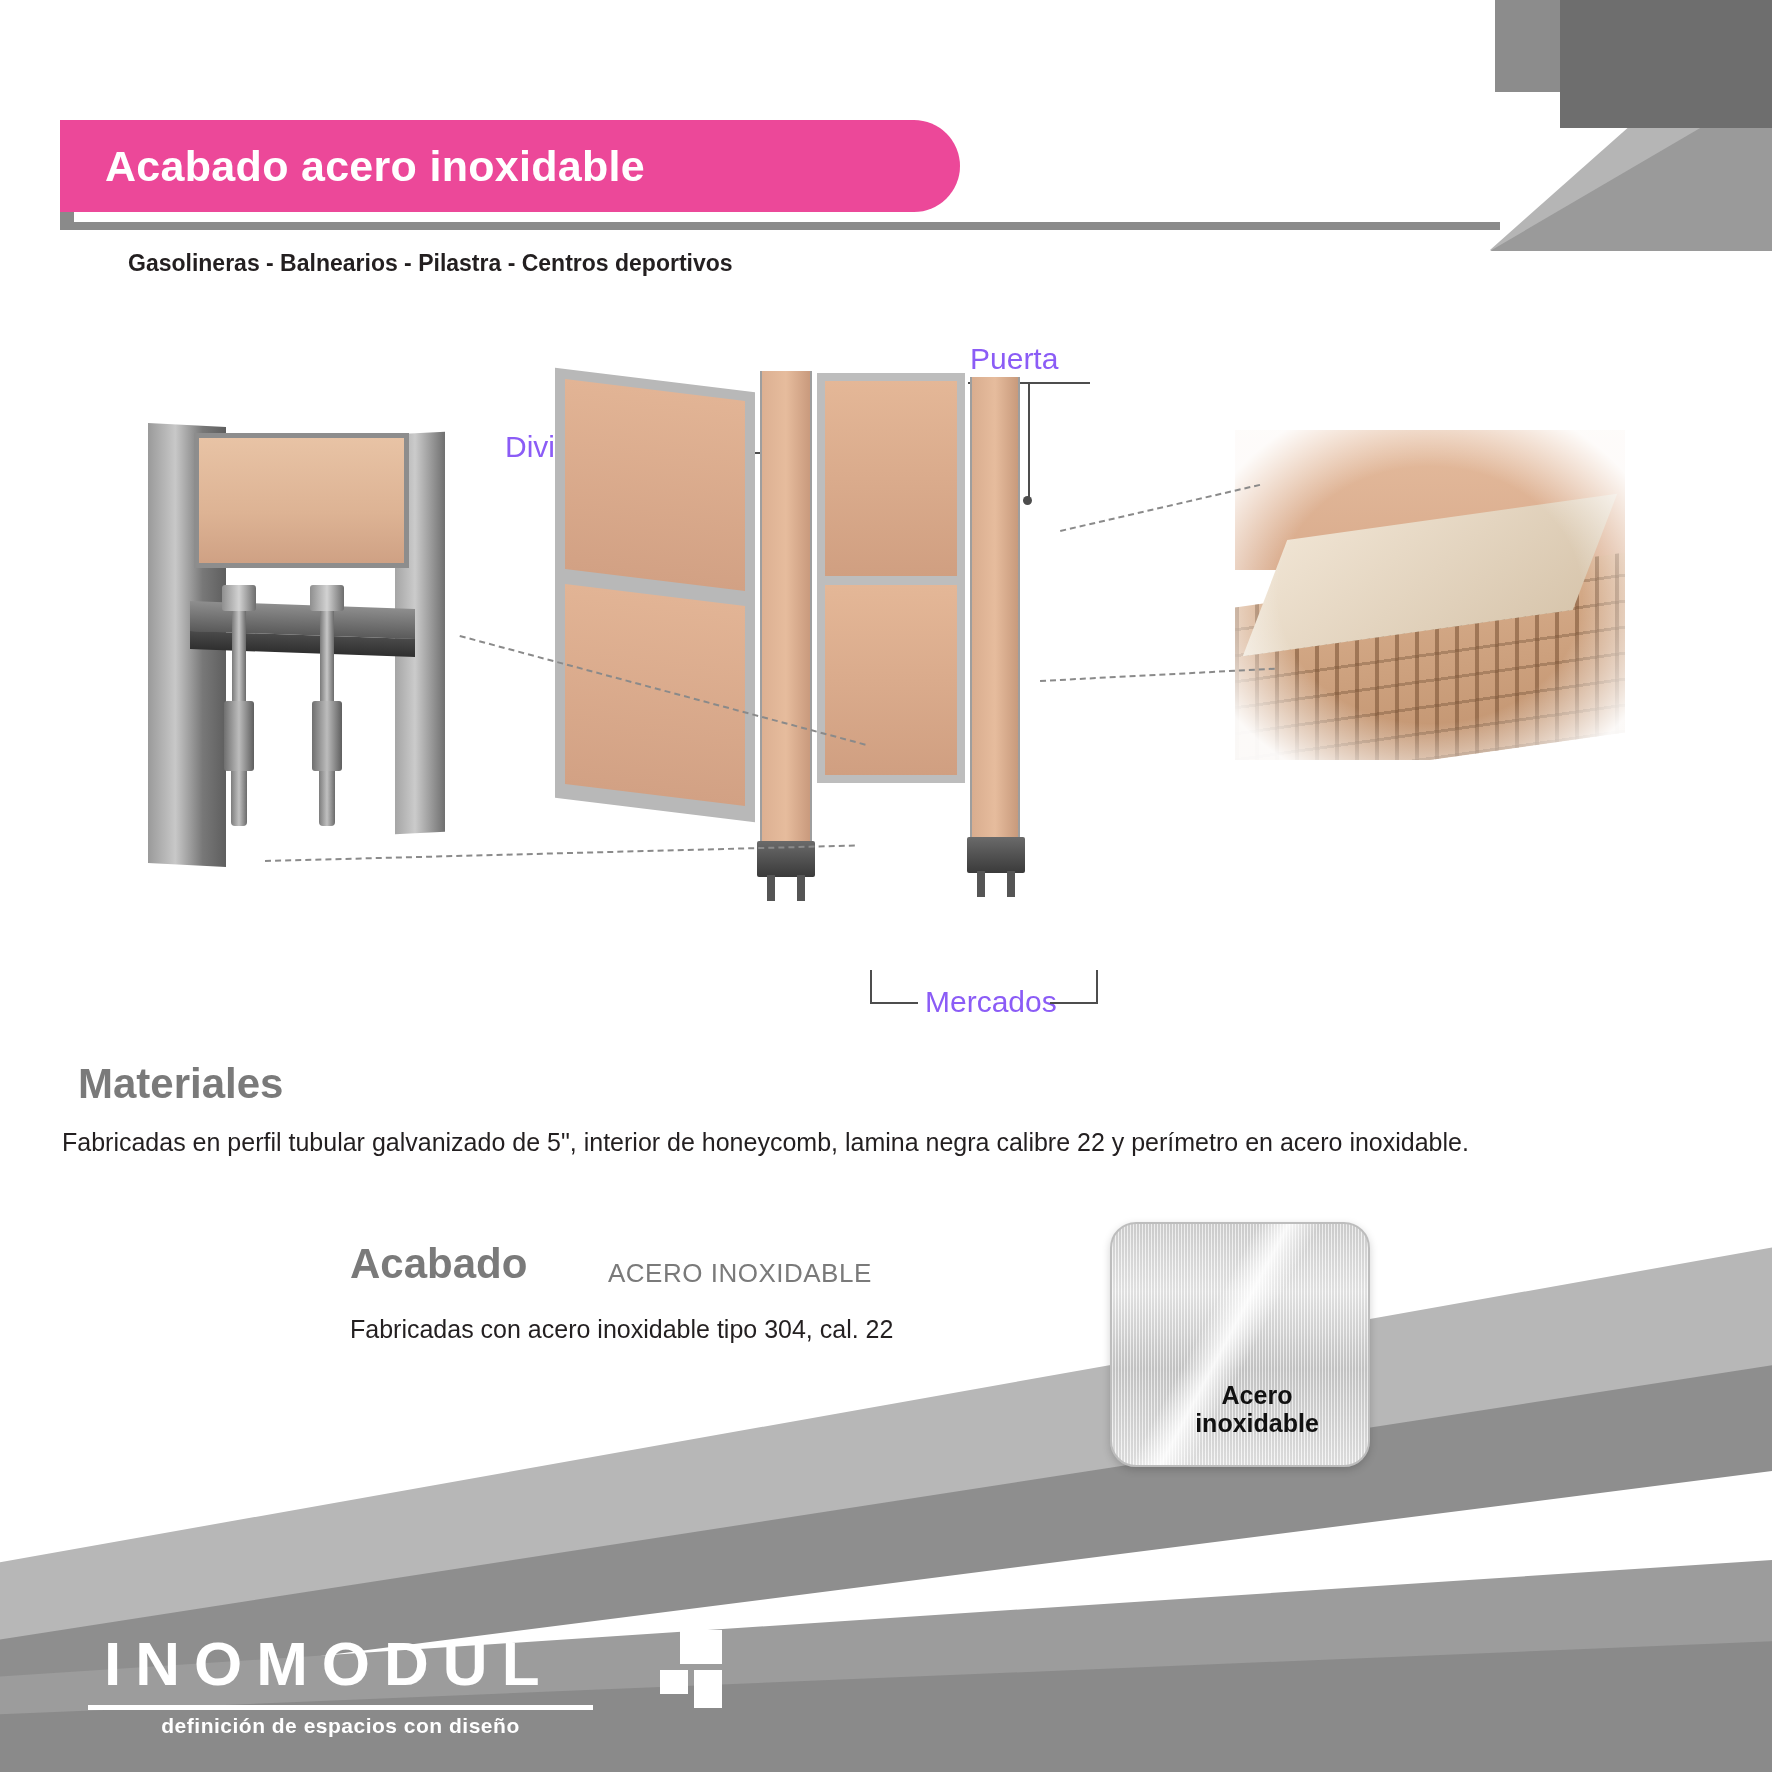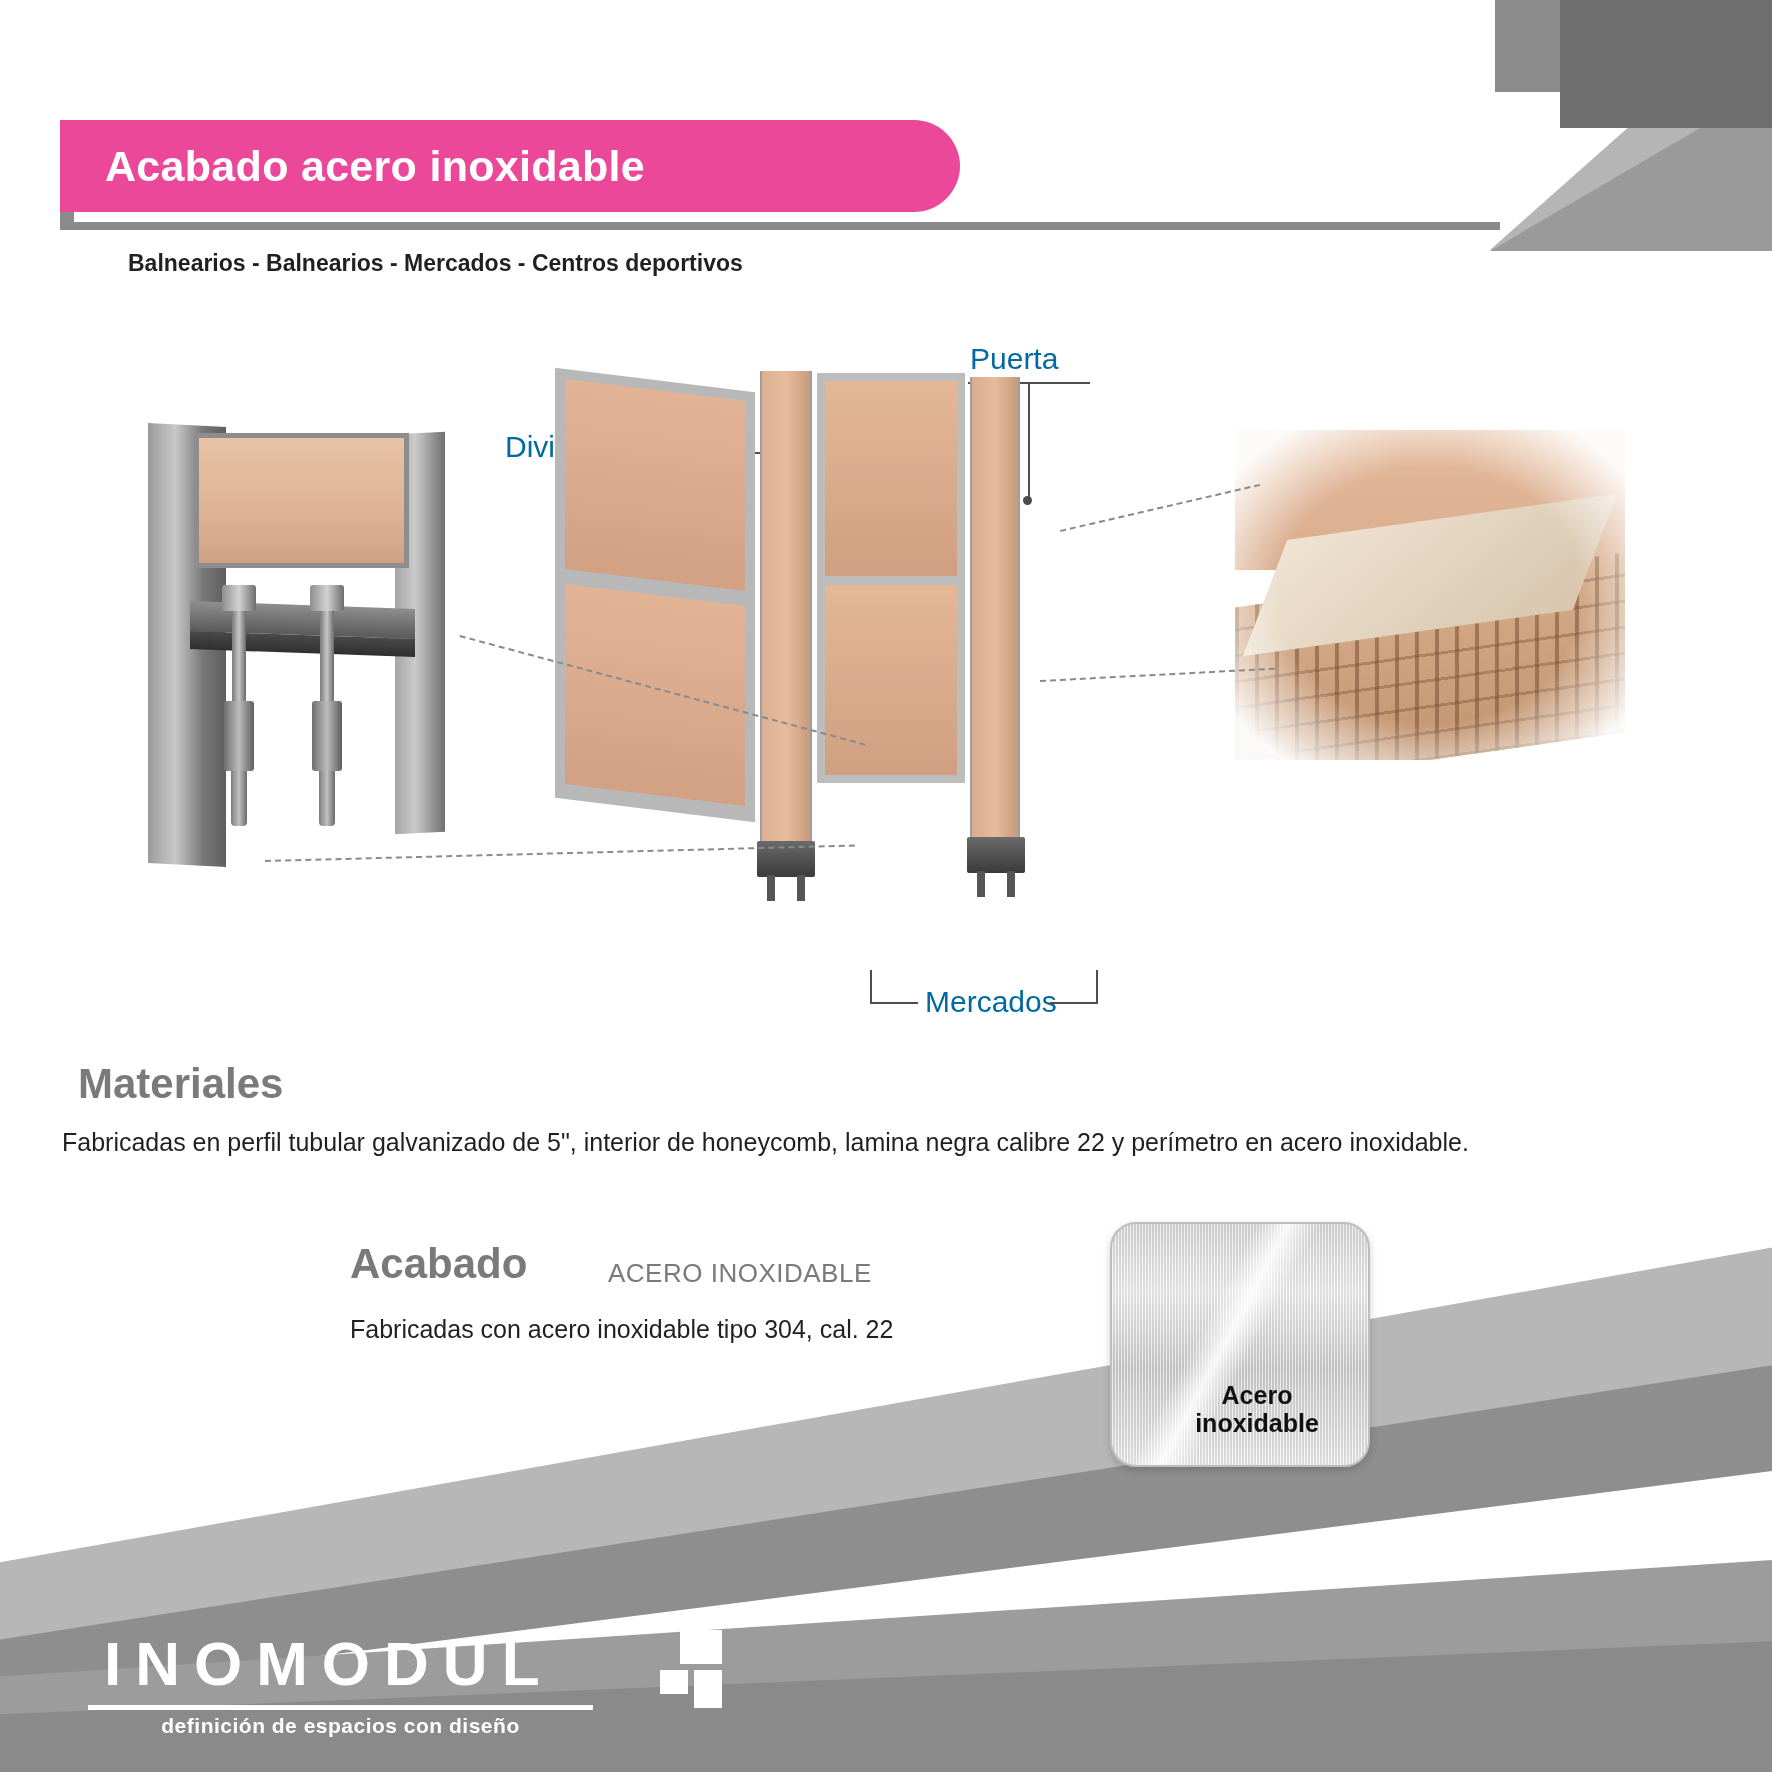--- a/index.html
+++ b/index.html
@@ -72,21 +72,21 @@
     color: #231f20;
     font-family: "Liberation Sans", sans-serif;
   }
 
   
   .diagram { position: absolute; left: 0; top: 330px; width: 1772px; height: 620px; }
 
   .lbl {
     position: absolute;
     font-size: 30px;
-    color: #0369a1;
+    color: #8b5cf6;
     font-family: "Liberation Sans", sans-serif;
     white-space: nowrap;
   }
   .lbl-puerta { left: 970px; top: 12px; }
   .lbl-divisor { left: 505px; top: 100px; }
   .lbl-pilastra { left: 925px; top: 655px; }
 
   
   .leader { position: absolute; background: #4d4d4d; }
 
@@ -326,21 +326,21 @@
 <div class="tr-wedge"></div>
 <div class="tr-wedge2"></div>
 <div class="tr-block-b"></div>
 <div class="tr-block-a"></div>
 
 <div class="header-left-tab"></div>
 <div class="header-rule"></div>
 <div class="header-pill">
   <span class="header-title">Acabado acero inoxidable</span>
 </div>
-<div class="header-sub">Balnearios - Balnearios - Mercados - Centros deportivos</div>
+<div class="header-sub">Gasolineras - Balnearios - Pilastra - Centros deportivos</div>
 
 <div class="diagram">
 
   <div class="lbl lbl-puerta">Puerta</div>
   <div class="lbl lbl-divisor">Divisor</div>
   <div class="lbl lbl-pilastra">Mercados</div>
 
   <div class="leader" style="left:1028px; top:52px; width:2px; height:120px;"></div>
   <div class="leader" style="left:968px; top:52px; width:122px; height:2px;"></div>
   <div class="leader" style="left:1023px; top:166px; width:9px; height:9px; border-radius:50%;"></div>

